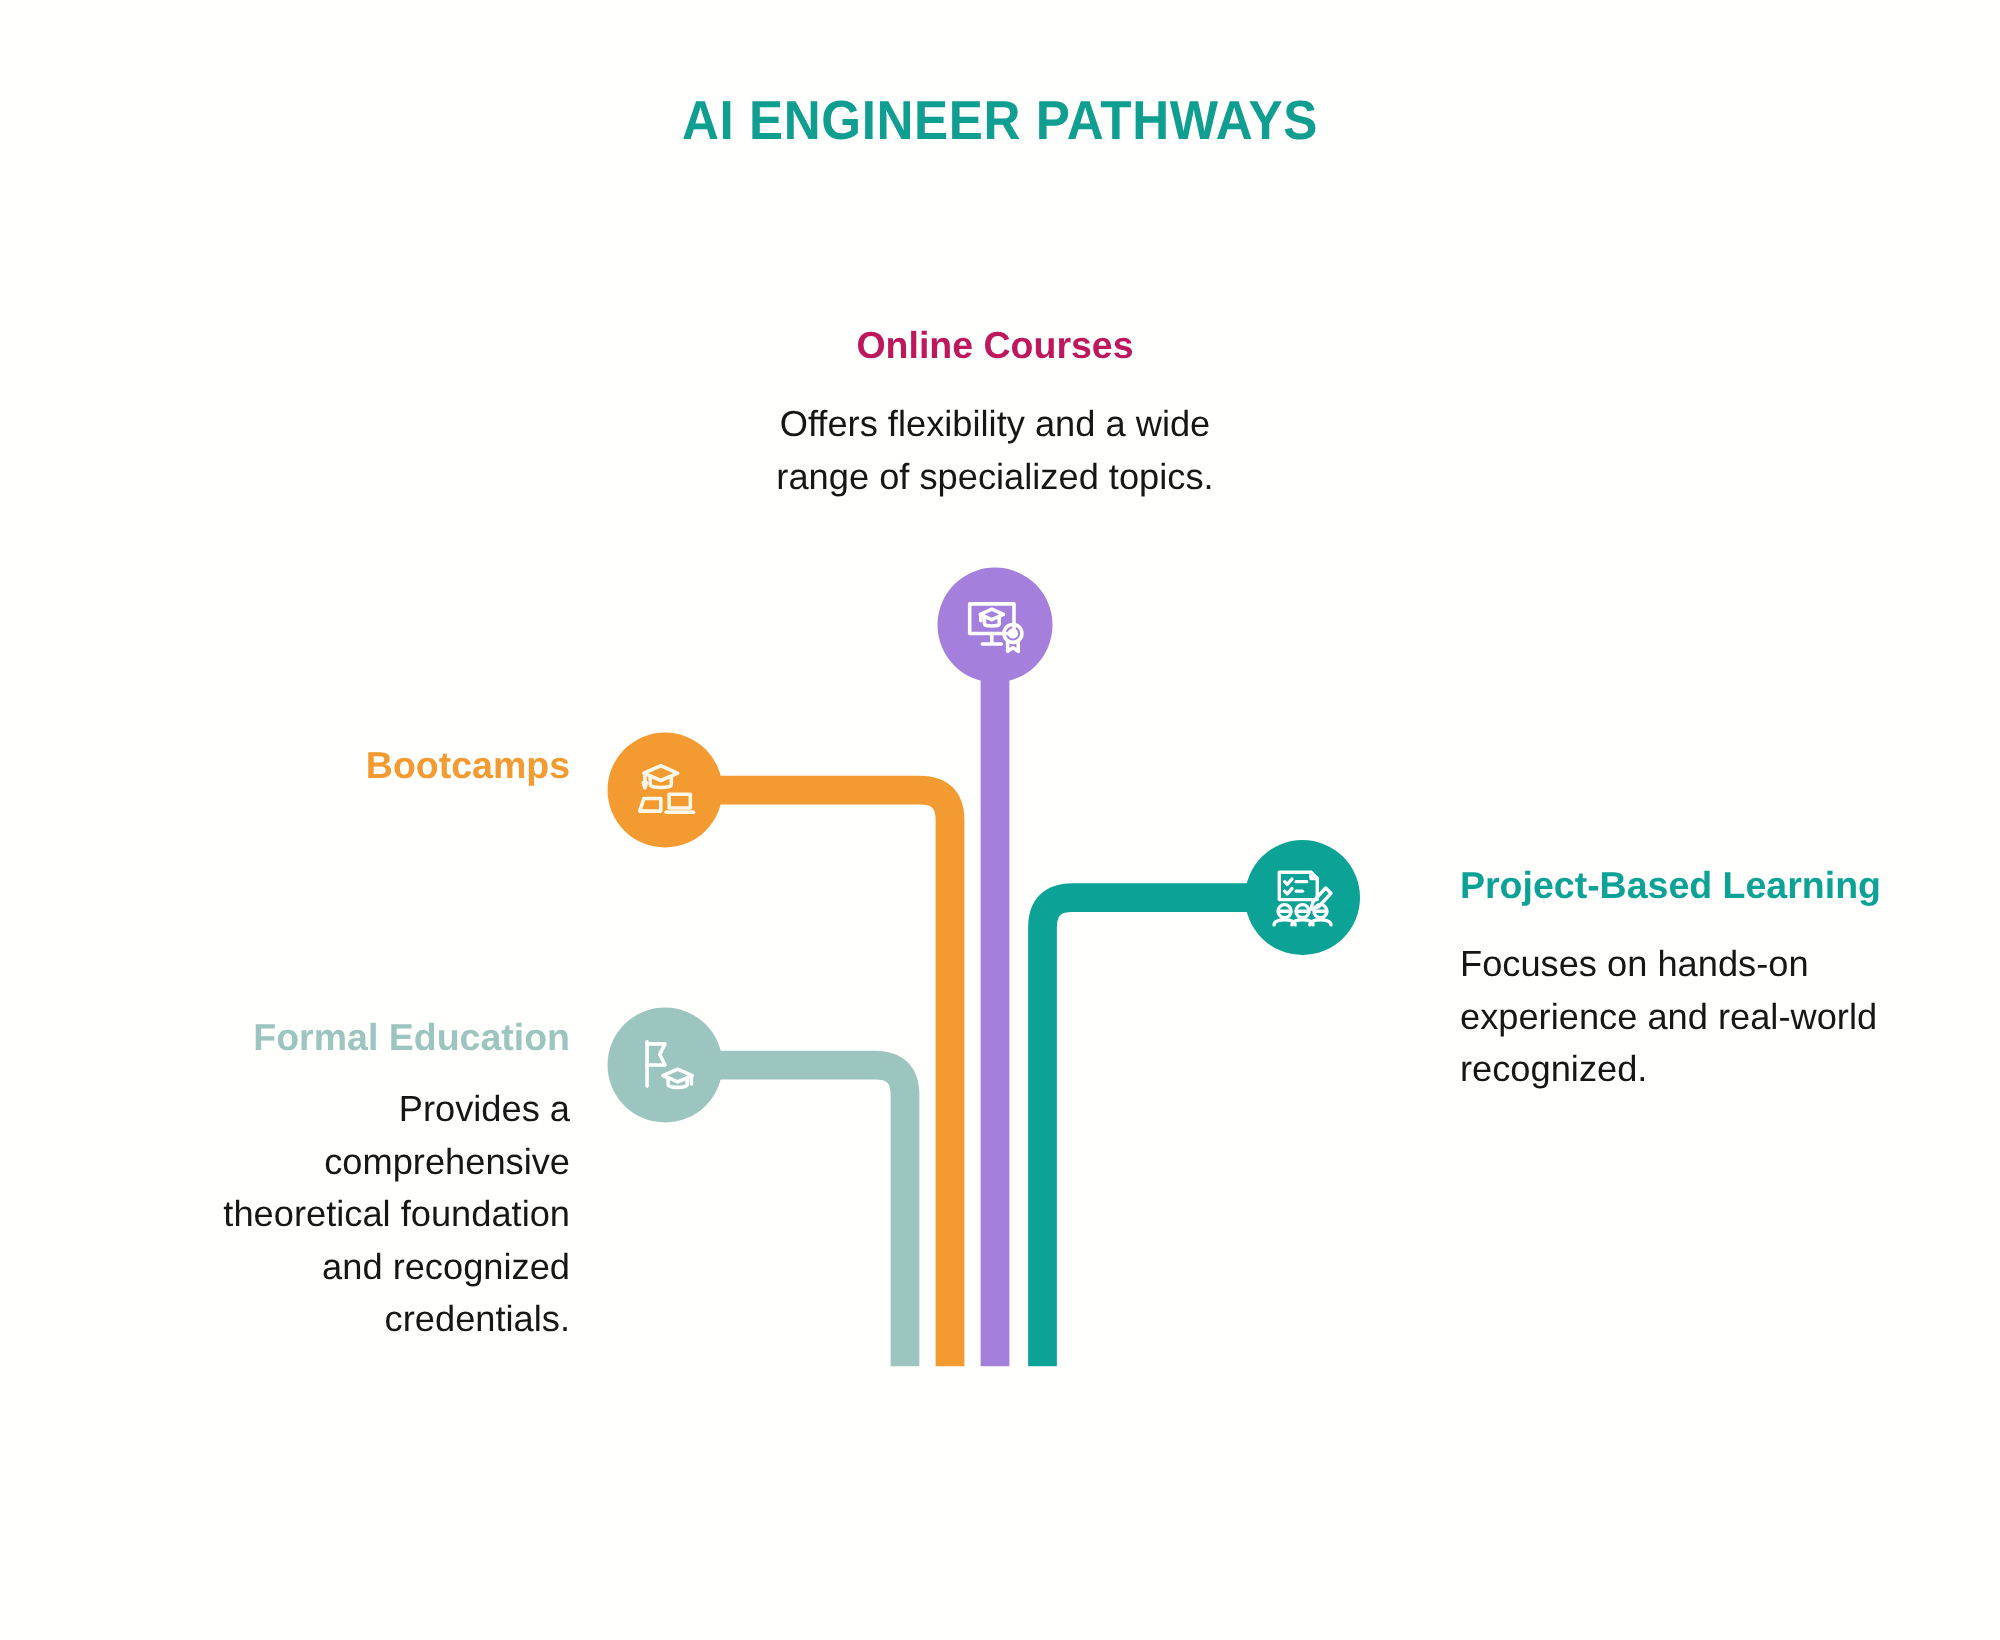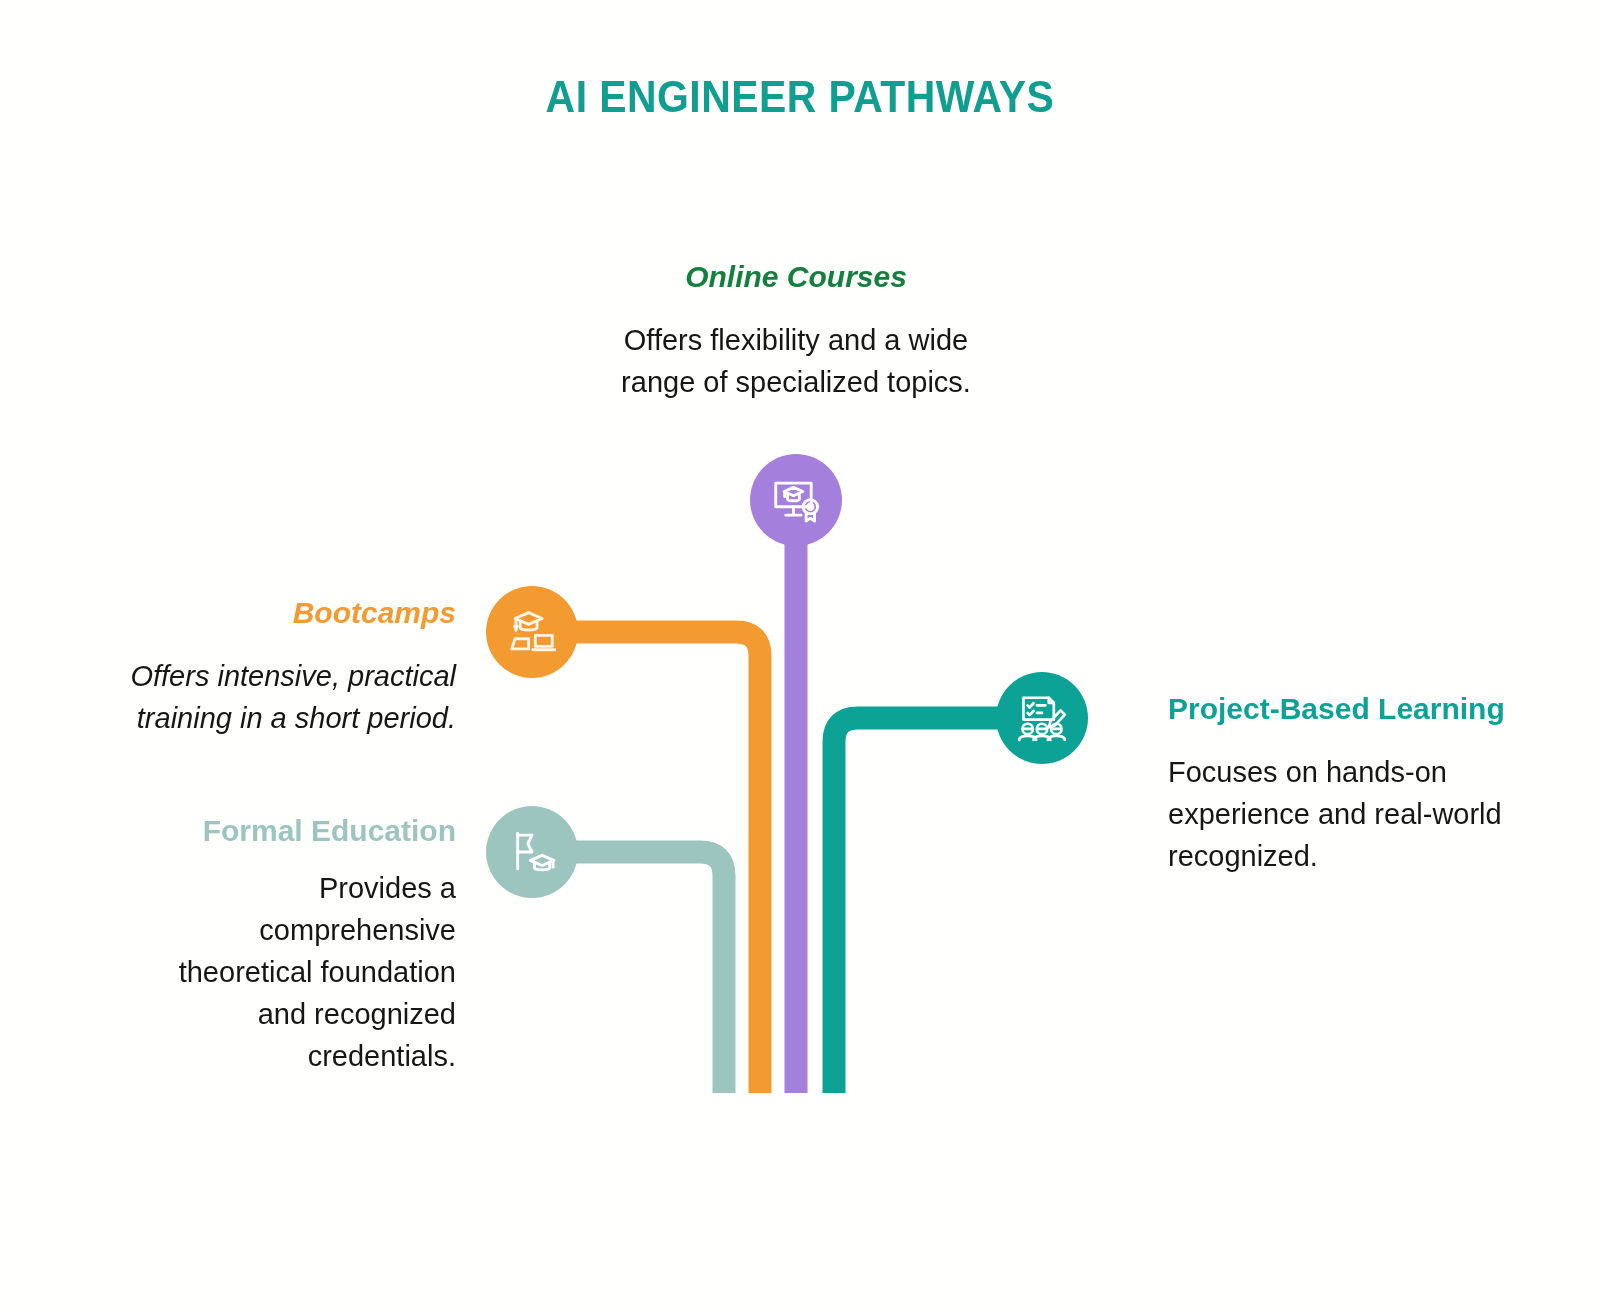--- a/index.html
+++ b/index.html
@@ -153,29 +153,28 @@
         <circle cx="49" cy="45" r="6.2"></circle>
         <path d="M39 58 C39 51.5 59 51.5 59 58"></path>
         <path d="M11 45 H19"></path>
         <path d="M28 45 H36"></path>
         <path d="M45 45 H53"></path>
       </g>
     </svg>
   </div>
 
   <div class="block t-center" style="left:568px; top:256px; width:456px;">
-    <div class="heading" style="color:#15803d;font-style:italic;">Online Courses</div>
+    <div class="heading" style="color:#be185d;">Online Courses</div>
     <div class="gap-md"></div>
     <div class="body-text" style="padding:0 40px;">Offers flexibility and a wide range of specialized topics.</div>
   </div>
 
-  <div class="block t-right" style="left:46px; top:592px; width:410px;font-style:italic;">
+  <div class="block t-right" style="left:46px; top:592px; width:410px;">
     <div class="heading" style="color:#F39A30;">Bootcamps</div>
     <div class="gap-md"></div>
-    <div class="body-text">Offers intensive, practical training in a short period.</div>
   </div>
 
   <div class="block t-right" style="left:46px; top:810px; width:410px;">
     <div class="heading" style="color:#9DC5BF;">Formal Education</div>
     <div class="gap-sm"></div>
     <div class="body-text" style="padding-left:130px;">Provides a comprehensive theoretical foundation and recognized credentials.</div>
   </div>
 
   <div class="block t-left" style="left:1128px; top:688px; width:370px;">
     <div class="heading" style="color:#0DA296;">Project-Based Learning</div>

